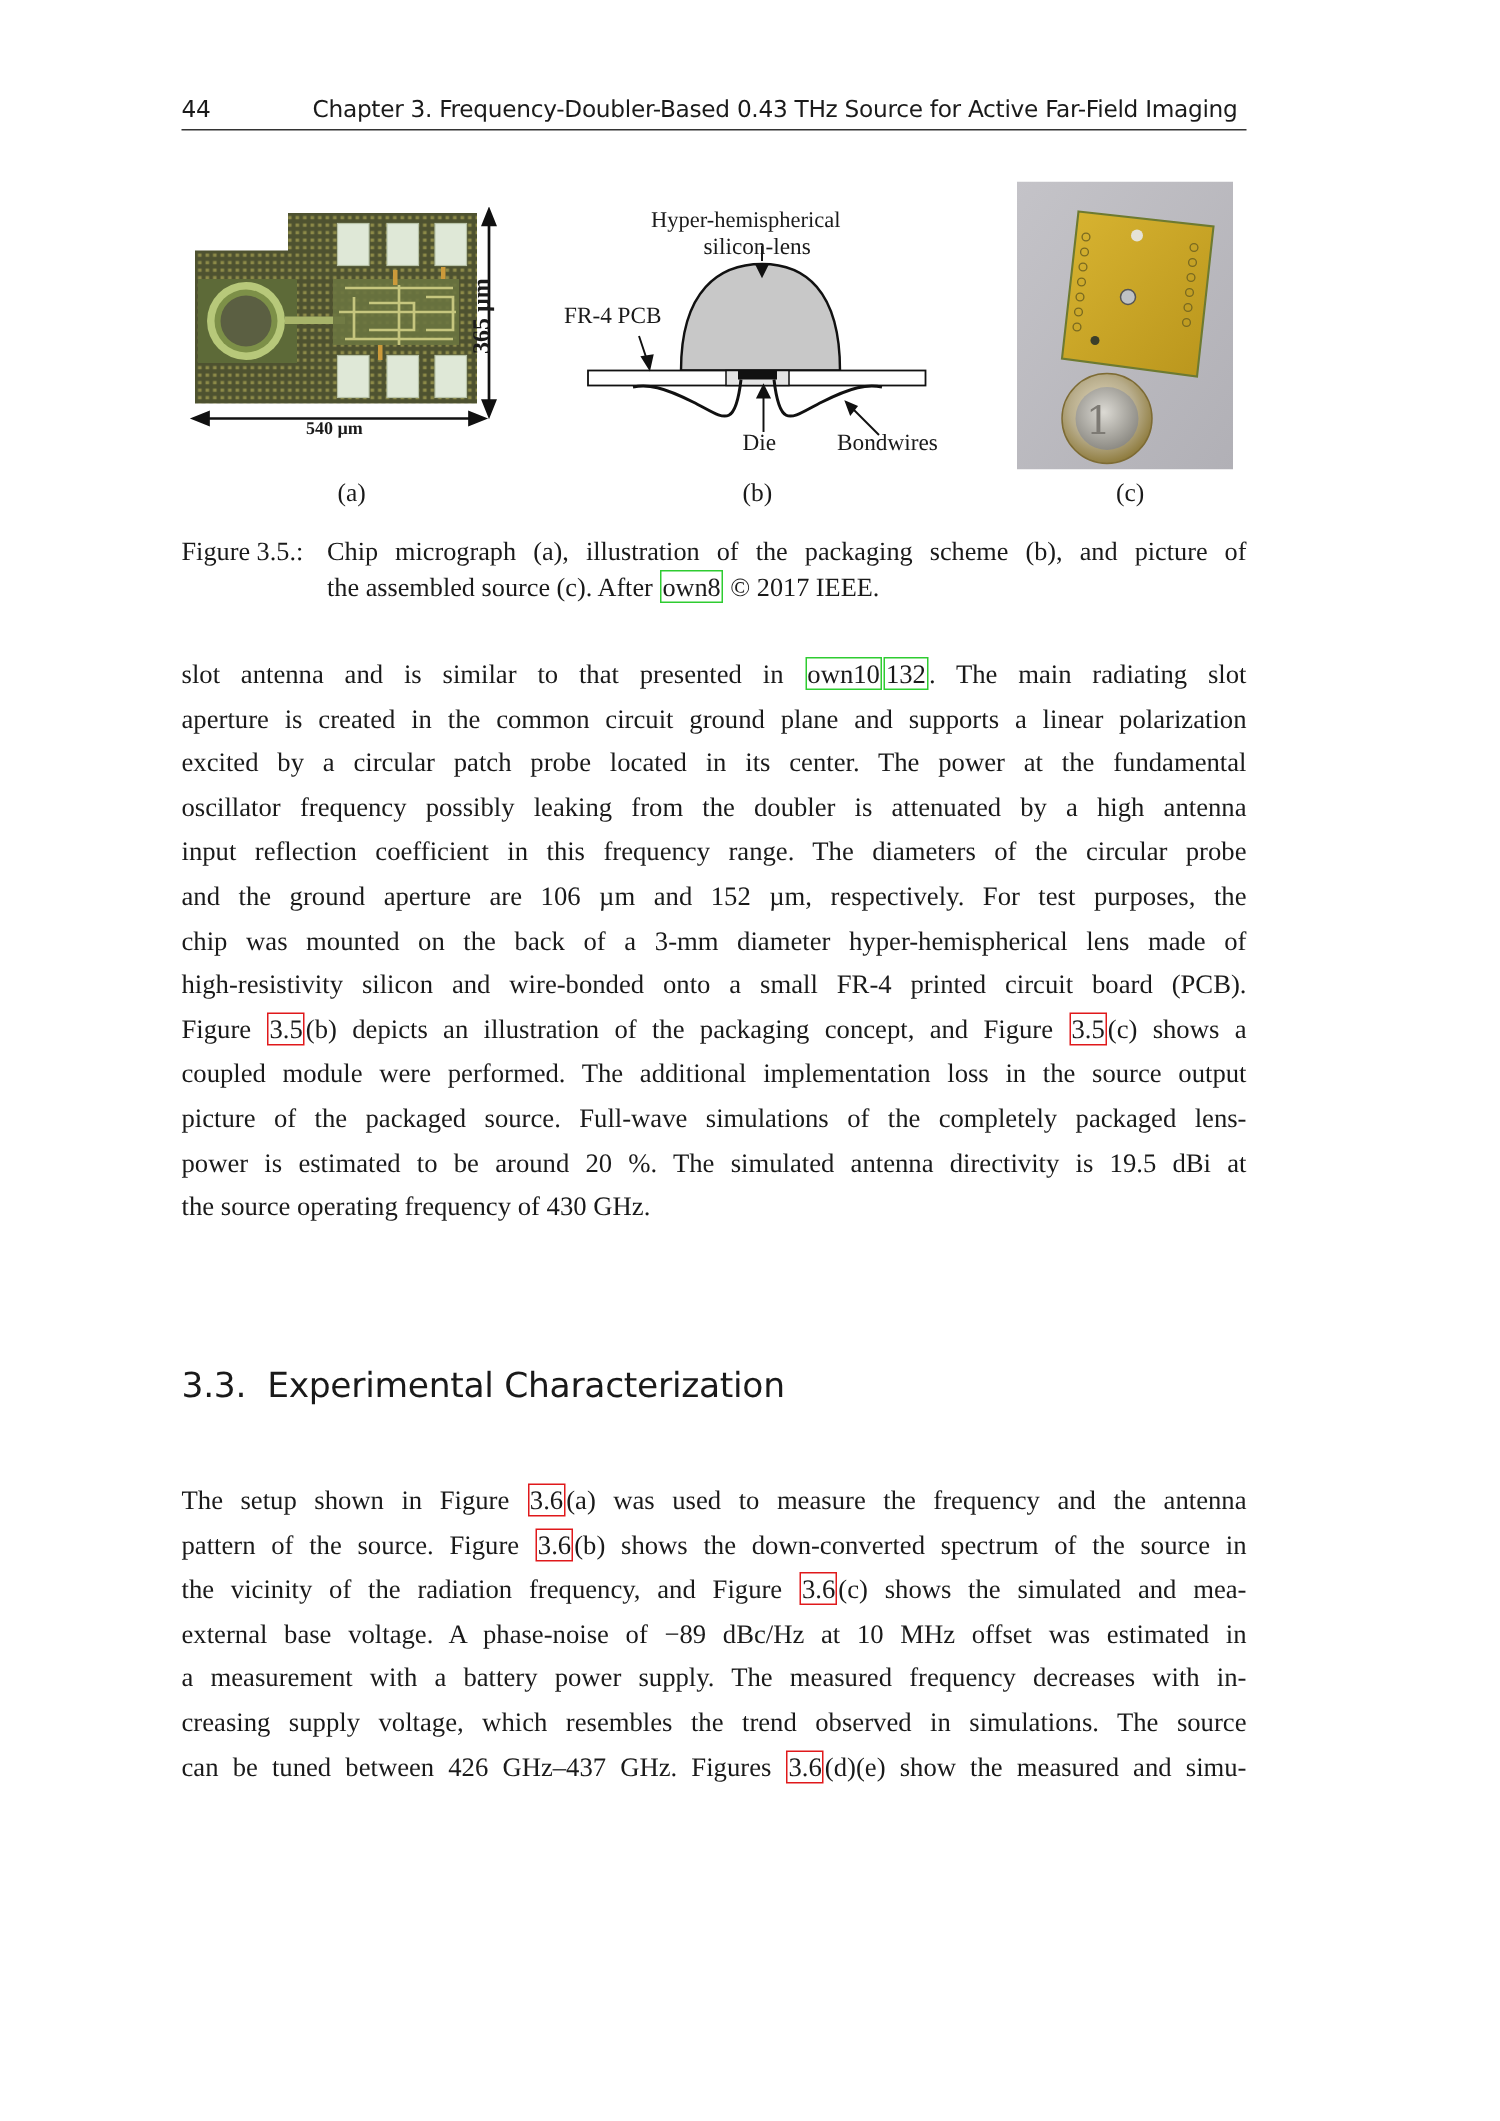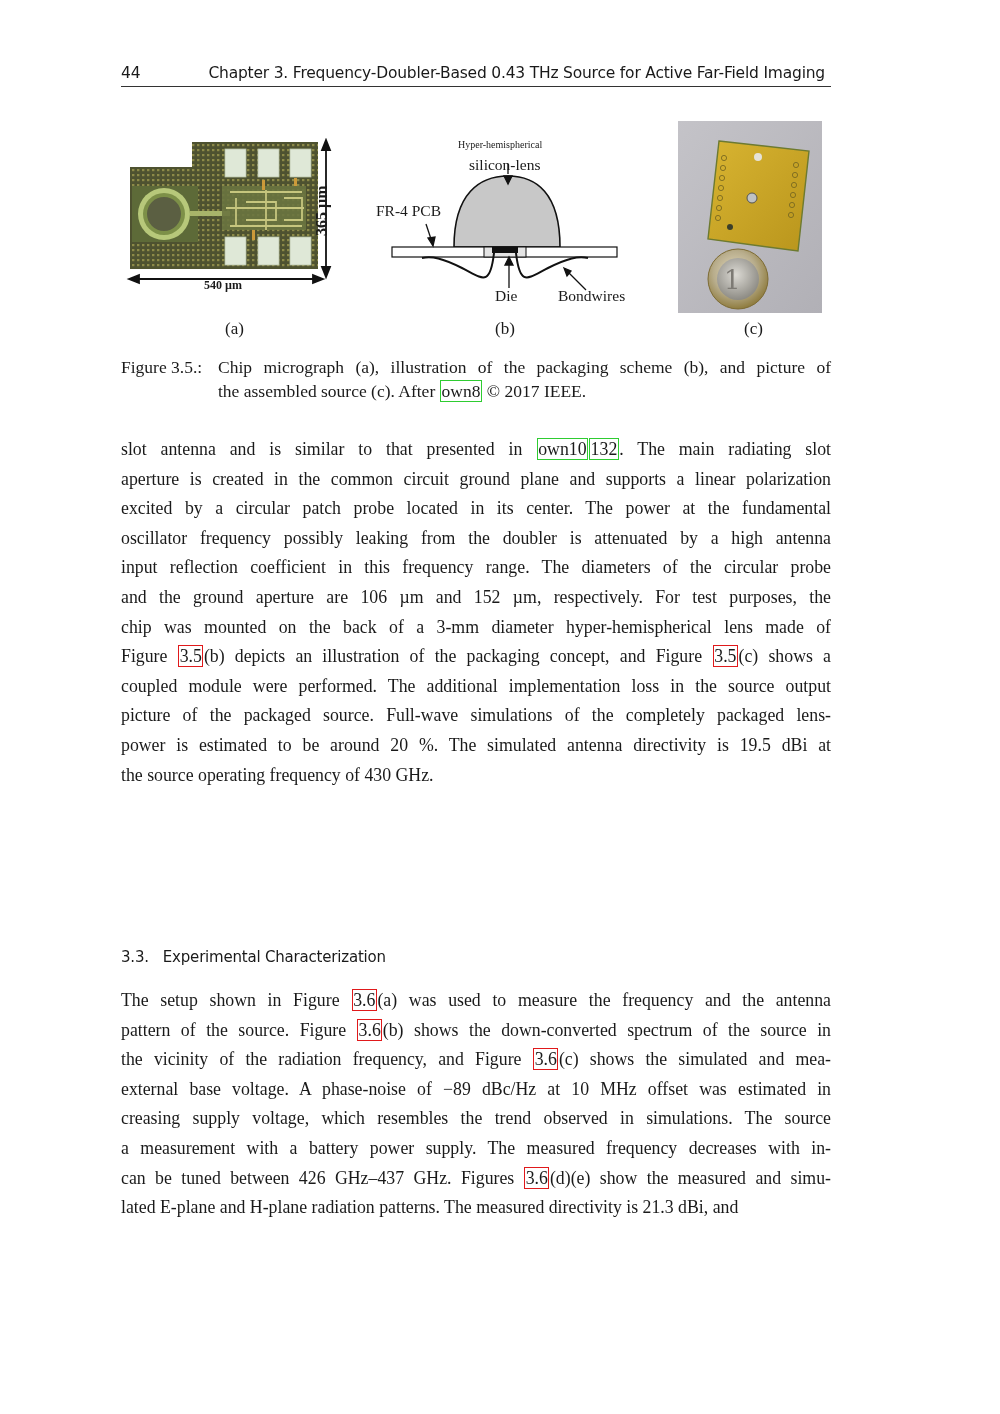--- a/index.html
+++ b/index.html
@@ -19,21 +19,21 @@
   .caption .l1 { position: absolute; left: 97px; right: 0; top: 0; text-align: justify; text-align-last: justify; white-space: nowrap; }
   .caption .l2 { position: absolute; left: 97px; top: 24px; white-space: nowrap; }
 
   .para { position: absolute; left: 121px; width: 710px; font-size: 17.8px; }
   .line { height: 29.6px; line-height: 29.6px; white-space: nowrap; text-align: justify; text-align-last: justify; }
   .line.last { text-align-last: left; }
   .ref-red { border: 1.3px solid #e0191b; padding: 0 0.5px; margin: 0 0.5px; }
   .ref-green { border: 1.3px solid #2ecc31; padding: 0 0.5px; margin: 0 0.5px; }
 
   .section { position: absolute; left: 121px; top: 911px; font-family: "DejaVu Sans", "Liberation Sans", sans-serif;
-             font-size: 15px; letter-spacing: -0.2px; margin-top: 37px; }
+             font-size: 23px; letter-spacing: -0.2px; }
   .section .num { margin-right: 14px; }
 </style>
 </head>
 <body>
 
 <div class="header">
   <span class="pnum">44</span>
   <span class="title">Chapter 3.  Frequency-Doubler-Based 0.43 THz Source for Active Far-Field Imaging</span>
 </div>
 
@@ -103,21 +103,21 @@
       <line x1="136" y1="36" x2="136" y2="46" transform="translate(0,-10)"></line>
       <path d="M136 38 L132 30 L140 30 Z" transform="translate(0,8)"></path>
       <line x1="54" y1="86" x2="60" y2="104"></line>
         <path d="M61 108 L56 100 L63 99 Z"></path>
       <line x1="137" y1="150" x2="137" y2="124"></line>
         <path d="M137 119 L133 127 L141 127 Z"></path>
       <line x1="214" y1="152" x2="196" y2="134"></line>
         <path d="M192 130 L199 133 L195 138 Z"></path>
     </g>
   </svg>
-  <span style="position:absolute; left:62px; top:1px; font-size:10px; white-space:nowrap;margin-left:24px;">Hyper-hemispherical</span>
+  <span style="position:absolute; left:62px; top:1px; font-size:15px; white-space:nowrap;">Hyper-hemispherical</span>
   <span style="position:absolute; left:97px; top:18px; font-size:15.5px; white-space:nowrap;">silicon-lens</span>
   <span style="position:absolute; left:4px; top:64px; font-size:15.5px; white-space:nowrap;">FR-4 PCB</span>
   <span style="position:absolute; left:123px; top:149px; font-size:15.5px; white-space:nowrap;">Die</span>
   <span style="position:absolute; left:186px; top:149px; font-size:15.5px; white-space:nowrap;">Bondwires</span>
 </div>
 <span class="sublabel" style="left:495px; top:319px;">(b)</span>
 
 <div class="fig" style="left:678px; top:121px; width:144px; height:192px;">
   <svg width="144" height="192" viewBox="0 0 144 192">
     <defs>
@@ -176,33 +176,33 @@
 </div>
 
 <div class="para" id="para1" style="top:435px;">
     <div class="line"><span>slot antenna and is similar to that presented in </span><span class="ref-green">own10</span><span class="ref-green">132</span><span>.  The main radiating slot</span></div>
     <div class="line"><span>aperture is created in the common circuit ground plane and supports a linear polarization</span></div>
     <div class="line"><span>excited by a circular patch probe located in its center.  The power at the fundamental</span></div>
     <div class="line"><span>oscillator frequency possibly leaking from the doubler is attenuated by a high antenna</span></div>
     <div class="line"><span>input reflection coefficient in this frequency range.  The diameters of the circular probe</span></div>
     <div class="line"><span>and the ground aperture are 106 µm and 152 µm, respectively.  For test purposes, the</span></div>
     <div class="line"><span>chip was mounted on the back of a 3-mm diameter hyper-hemispherical lens made of</span></div>
+    <div class="line"><span>high-resistivity silicon and wire-bonded onto a small FR-4 printed circuit board (PCB).</span></div>
     <div class="line"><span>Figure </span><span class="ref-red">3.5</span><span>(b) depicts an illustration of the packaging concept, and Figure </span><span class="ref-red">3.5</span><span>(c) shows a</span></div>
     <div class="line"><span>coupled module were performed. The additional implementation loss in the source output</span></div>
     <div class="line"><span>picture of the packaged source.  Full-wave simulations of the completely packaged lens-</span></div>
     <div class="line"><span>power is estimated to be around 20 %.  The simulated antenna directivity is 19.5 dBi at</span></div>
     <div class="line last"><span>the source operating frequency of 430 GHz.</span></div>
   </div>
 
 <div class="section">
   <span class="num">3.3.</span><span>Experimental Characterization</span>
 </div>
 
 <div class="para" id="para2" style="top:986px;">
     <div class="line"><span>The setup shown in Figure </span><span class="ref-red">3.6</span><span>(a) was used to measure the frequency and the antenna</span></div>
     <div class="line"><span>pattern of the source. Figure </span><span class="ref-red">3.6</span><span>(b) shows the down-converted spectrum of the source in</span></div>
     <div class="line"><span>the vicinity of the radiation frequency, and Figure </span><span class="ref-red">3.6</span><span>(c) shows the simulated and mea-</span></div>
     <div class="line"><span>external base voltage.  A phase-noise of −89 dBc/Hz at 10 MHz offset was estimated in</span></div>
+    <div class="line"><span>a measurement with a battery power supply. The measured frequency decreases with in-</span></div>
     <div class="line"><span>creasing supply voltage, which resembles the trend observed in simulations.  The source</span></div>
-    <div class="line"><span>a measurement with a battery power supply. The measured frequency decreases with in-</span></div>
     <div class="line"><span>can be tuned between 426 GHz–437 GHz.  Figures </span><span class="ref-red">3.6</span><span>(d)(e) show the measured and simu-</span></div>
-    <div class="line last"><span>lated E-plane and H-plane radiation patterns.  The measured directivity is 21.3 dBi, and</span></div>
   </div>
 
 </body></html>

